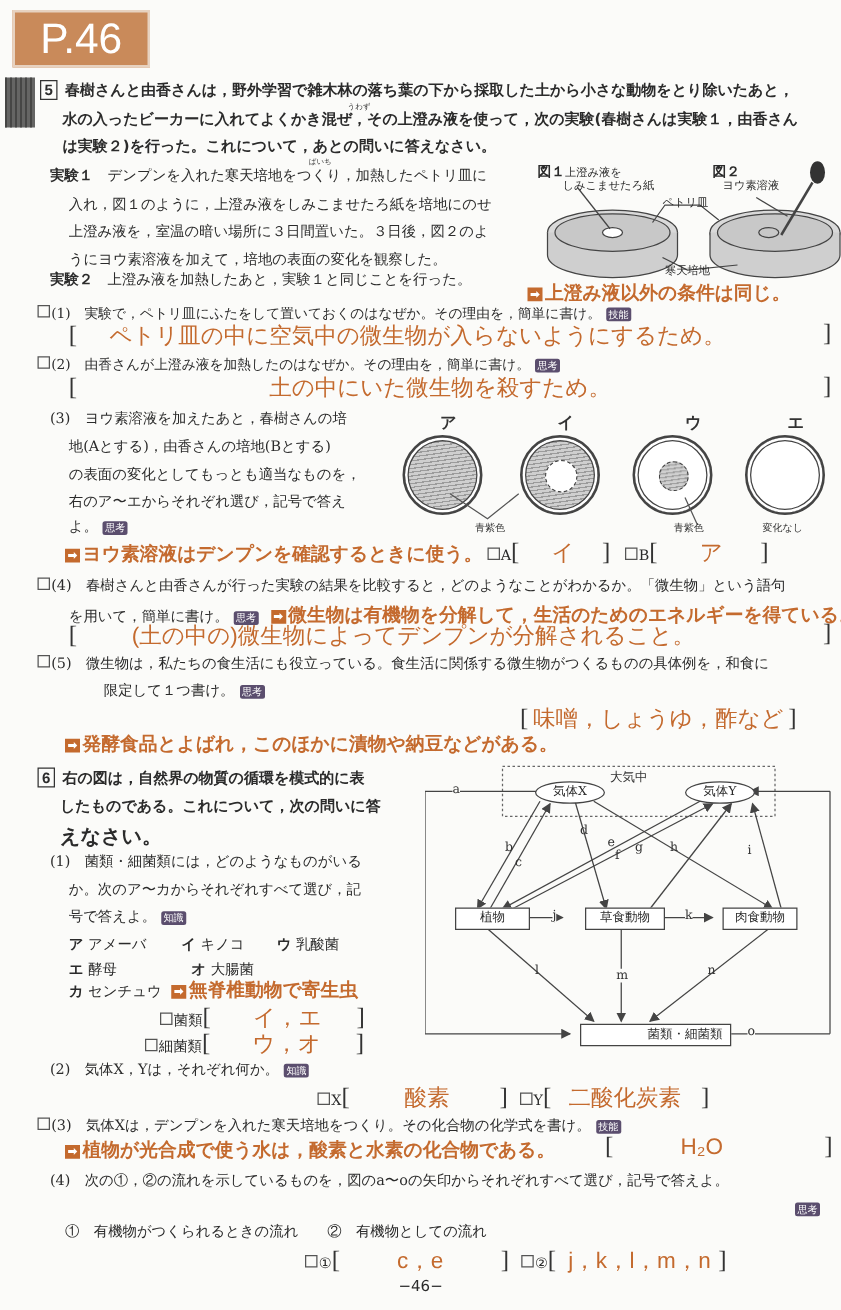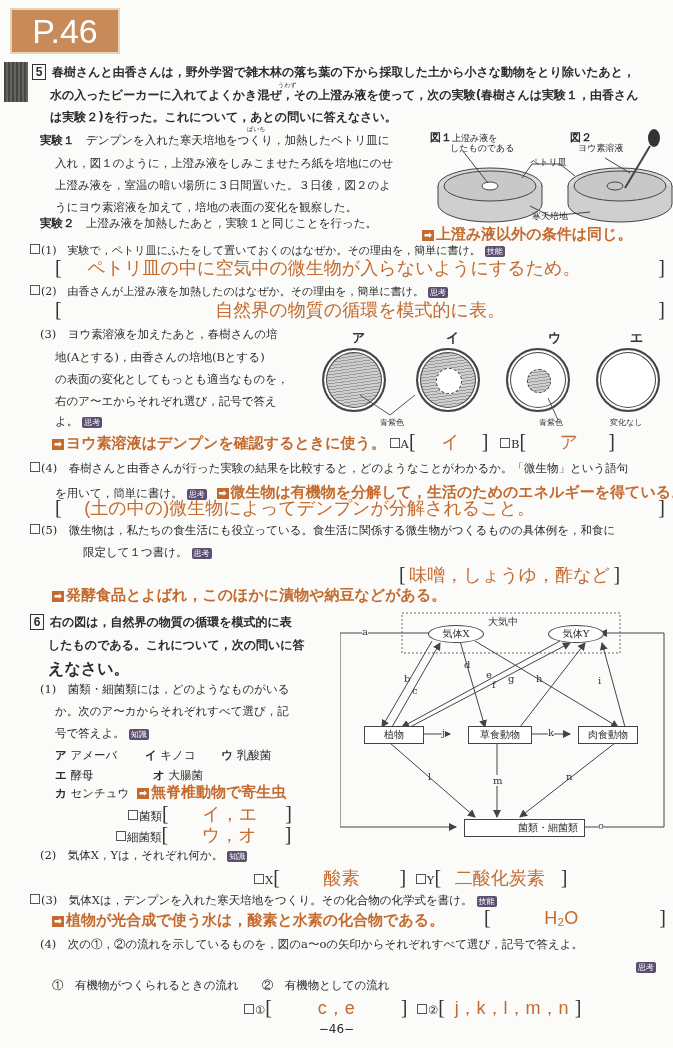--- a/index.html
+++ b/index.html
@@ -68,21 +68,21 @@
       <path d="M102 50 L112 36 L140 36 L155 48"></path>
       <path d="M110 78 L130 88 L170 84"></path>
       <line x1="42" y1="22" x2="68" y2="55"></line>
       <line x1="185" y1="30" x2="210" y2="45"></line>
       <line x1="205" y1="60" x2="230" y2="18" stroke-width="2"></line>
     </g>
     <ellipse cx="234" cy="10" rx="6" ry="9" fill="#333"></ellipse>
   </svg>
   <span class="abs bold" style="left:10px;top:2px;font-size:11px;">図１</span>
   <span class="abs" style="left:32px;top:4px;font-size:9px;">上澄み液を</span>
-  <span class="abs" style="left:30px;top:14px;font-size:9px;">したものである</span>
+  <span class="abs" style="left:30px;top:14px;font-size:9px;">しみこませたろ紙</span>
   <span class="abs bold" style="left:150px;top:2px;font-size:11px;">図２</span>
   <span class="abs" style="left:158px;top:14px;font-size:9px;">ヨウ素溶液</span>
   <span class="abs" style="left:110px;top:28px;font-size:9px;">ペトリ皿</span>
   <span class="abs" style="left:112px;top:82px;font-size:9px;">寒天培地</span>
 </div>
 <div class="line note" style="left:422px;top:225px;">
   <span class="arrow">➡</span><span>上澄み液以外の条件は同じ。</span>
 </div>
 
 <div class="line" style="left:30px;top:243px;font-size:11px;">
@@ -92,21 +92,21 @@
   <span class="bracket">[</span>
   <span class="ans-big" style="margin-left:22px;">ペトリ皿の中に空気中の微生物が入らないようにするため。</span>
   <span class="bracket" style="position:absolute;right:0;">]</span>
 </div>
 
 <div class="line" style="left:30px;top:284px;font-size:11px;">
   <span class="chk"></span><span>(2)</span>　<span>由香さんが上澄み液を加熱したのはなぜか。その理由を，簡単に書け。</span><span class="badge">思考</span>
 </div>
 <div class="line" style="left:55px;top:298px;width:610px;">
   <span class="bracket">[</span>
-  <span class="ans-big" style="margin-left:150px;">自然界の物質の循環を模式的に表。</span>
+  <span class="ans-big" style="margin-left:150px;">土の中にいた微生物を殺すため。</span>
   <span class="bracket" style="position:absolute;right:0;">]</span>
 </div>
 
 <div class="line" style="left:40px;top:327px;"><span>(3)</span>　<span>ヨウ素溶液を加えたあと，春樹さんの培</span></div>
 <div class="line" style="left:55px;top:350px;">地(Aとする)，由香さんの培地(Bとする)</div>
 <div class="line" style="left:55px;top:372px;">の表面の変化としてもっとも適当なものを，</div>
 <div class="line" style="left:55px;top:394px;">右のア〜エからそれぞれ選び，記号で答え</div>
 <div class="line" style="left:55px;top:414px;"><span>よ。</span><span class="badge">思考</span></div>
 
 <div class="lbl bold" style="left:352px;top:329px;font-size:13px;">ア</div>
@@ -142,31 +142,31 @@
 
 <div class="line" style="left:30px;top:461px;">
   <span class="chk"></span><span>(4)</span>　<span>春樹さんと由香さんが行った実験の結果を比較すると，どのようなことがわかるか。「微生物」という語句</span>
 </div>
 <div class="line" style="left:55px;top:483px;">
   <span>を用いて，簡単に書け。</span><span class="badge">思考</span>
   <span class="note" style="margin-left:6px;"><span class="arrow">➡</span><span>微生物は有機物を分解して，生活のためのエネルギーを得ている。</span></span>
 </div>
 <div class="line" style="left:55px;top:496px;width:610px;">
   <span class="bracket">[</span>
-  <span class="ans-big" style="margin-left:19px;">(土の中の)微生物によってデンプンが分解されること。</span>
+  <span class="ans-big" style="margin-left:40px;">(土の中の)微生物によってデンプンが分解されること。</span>
   <span class="bracket" style="position:absolute;right:0;">]</span>
 </div>
 
 <div class="line" style="left:30px;top:523px;">
   <span class="chk"></span><span>(5)</span>　<span>微生物は，私たちの食生活にも役立っている。食生活に関係する微生物がつくるものの具体例を，和食に</span>
 </div>
 <div class="line" style="left:55px;top:545px;padding-left:28px;">
   <span>限定して１つ書け。</span><span class="badge">思考</span>
 </div>
-<div class="line" style="left:399px;top:563px;">
+<div class="line" style="left:416px;top:563px;">
   <span class="bracket">[</span> <span class="ans-big">味噌，しょうゆ，酢など</span> <span class="bracket">]</span>
 </div>
 <div class="line note" style="left:52px;top:586px;">
   <span class="arrow">➡</span><span>発酵食品とよばれ，このほかに漬物や納豆などがある。</span>
 </div>
 
 <div class="line bold" style="left:30px;top:614px;font-size:12px;">
   <span class="qnum">6</span><span>右の図は，自然界の物質の循環を模式的に表</span>
 </div>
 <div class="line bold" style="left:48px;top:637px;font-size:12px;">したものである。これについて，次の問いに答</div>

